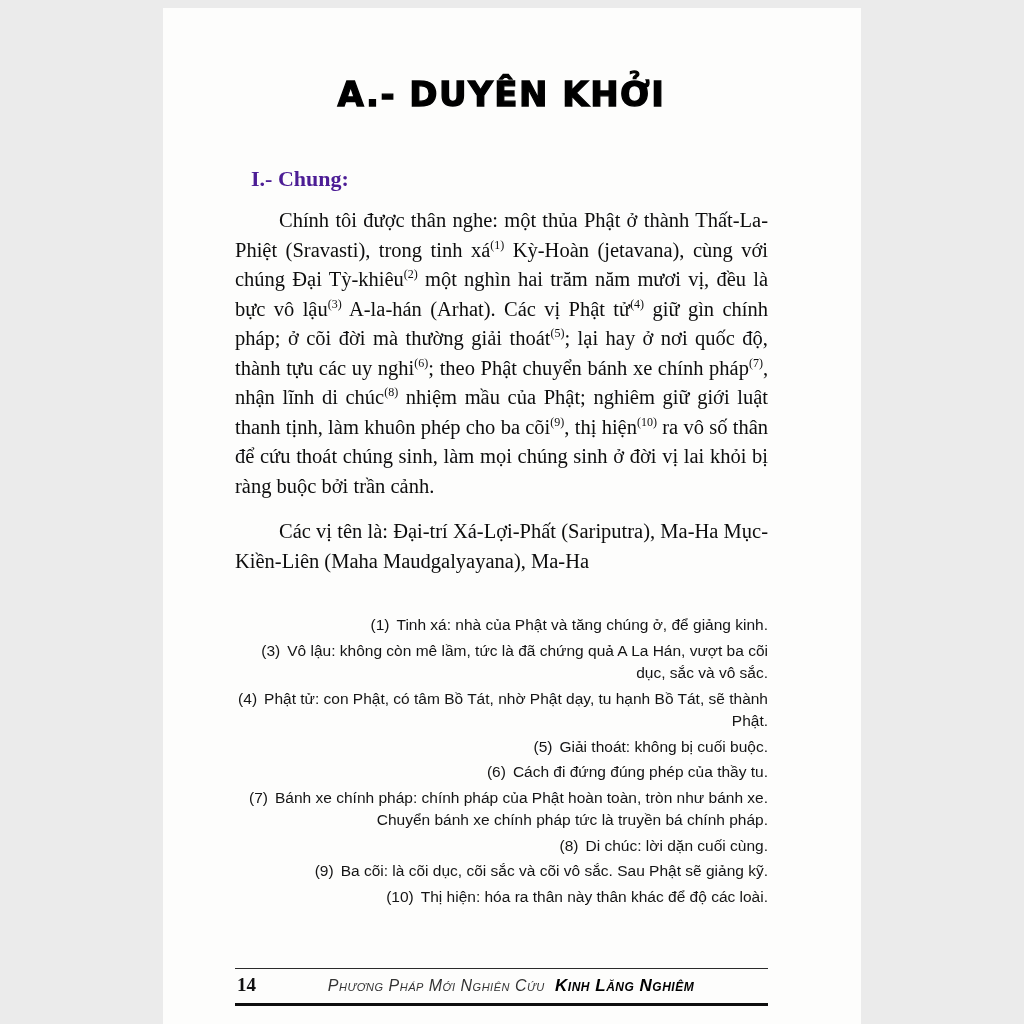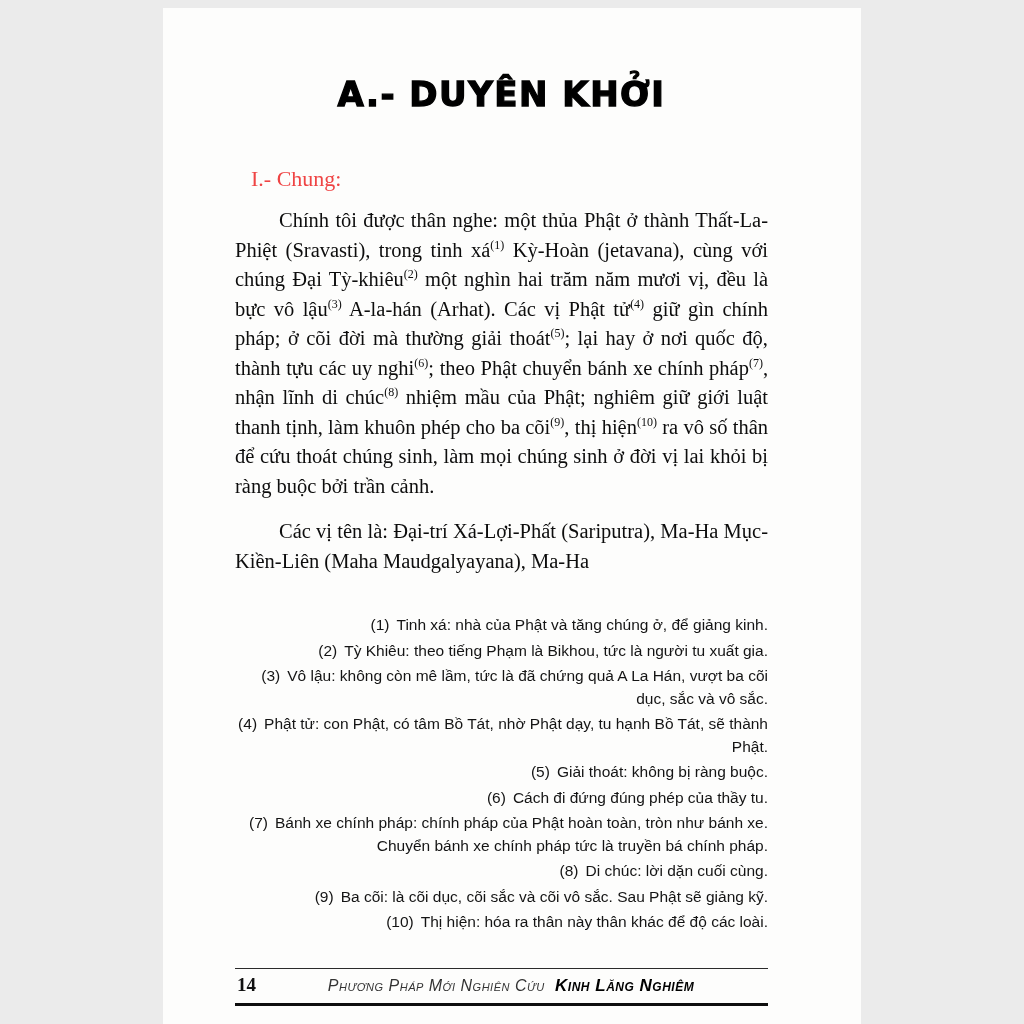--- a/index.html
+++ b/index.html
@@ -27,22 +27,22 @@
     font-weight: bold;
     font-size: 34px;
     letter-spacing: 1.5px;
     -webkit-text-stroke: 1.3px #000;
     color: #000;
   }
   .section-heading {
     margin: 18px 0 14px 0;
     padding-left: 16px;
     font-size: 22px;
-    font-weight: normal;
-    color: #ef4444;
+    font-weight: bold;
+    color: #4c1d95;
   }
   .body-para {
     margin: 0 0 16px 0;
     font-size: 20.5px;
     line-height: 29.5px;
     text-align: justify;
     text-indent: 44px;
     color: #0d0d0d;
   }
   .body-para sup {
@@ -107,24 +107,23 @@
   <h1 class="title">A.- DUYÊN KHỞI</h1>
 
   <h2 class="section-heading">I.- Chung:</h2>
 
   <p class="body-para">Chính tôi được thân nghe: một thủa Phật ở thành Thất-La- Phiệt (Sravasti), trong tinh xá<sup>(1)</sup> Kỳ-Hoàn (jetavana), cùng với chúng Đại Tỳ-khiêu<sup>(2)</sup> một nghìn hai trăm năm mươi vị, đều là bực vô lậu<sup>(3)</sup> A-la-hán (Arhat). Các vị Phật tử<sup>(4)</sup> giữ gìn chính pháp; ở cõi đời mà thường giải thoát<sup>(5)</sup>; lại hay ở nơi quốc độ, thành tựu các uy nghi<sup>(6)</sup>; theo Phật chuyển bánh xe chính pháp<sup>(7)</sup>, nhận lĩnh di chúc<sup>(8)</sup> nhiệm mầu của Phật; nghiêm giữ giới luật thanh tịnh, làm khuôn phép cho ba cõi<sup>(9)</sup>, thị hiện<sup>(10)</sup> ra vô số thân để cứu thoát chúng sinh, làm mọi chúng sinh ở đời vị lai khỏi bị ràng buộc bởi trần cảnh.</p>
 
   <p class="body-para">Các vị tên là: Đại-trí Xá-Lợi-Phất (Sariputra), Ma-Ha Mục- Kiền-Liên (Maha Maudgalyayana), Ma-Ha</p>
 
   <div class="footnotes">
       <div class="footnote"><span class="fn-num">(1)</span><span class="fn-text">Tinh xá: nhà của Phật và tăng chúng ở, để giảng kinh.</span></div>
-      <div class="footnote"><span class="fn-num">(2)</span><span class="fn-text">Tỳ Khiêu: theo tiếng Phạm là Bikhou, tức là người tu xuất gia.</span></div>
       <div class="footnote"><span class="fn-num">(3)</span><span class="fn-text">Vô lậu: không còn mê lầm, tức là đã chứng quả A La Hán, vượt ba cõi dục, sắc và vô sắc.</span></div>
       <div class="footnote"><span class="fn-num">(4)</span><span class="fn-text">Phật tử: con Phật, có tâm Bồ Tát, nhờ Phật dạy, tu hạnh Bồ Tát, sẽ thành Phật.</span></div>
-      <div class="footnote"><span class="fn-num">(5)</span><span class="fn-text">Giải thoát: không bị ràng buộc.</span></div>
+      <div class="footnote"><span class="fn-num">(5)</span><span class="fn-text">Giải thoát: không bị cuối buộc.</span></div>
       <div class="footnote"><span class="fn-num">(6)</span><span class="fn-text">Cách đi đứng đúng phép của thầy tu.</span></div>
       <div class="footnote"><span class="fn-num">(7)</span><span class="fn-text">Bánh xe chính pháp: chính pháp của Phật hoàn toàn, tròn như bánh xe. Chuyển bánh xe chính pháp tức là truyền bá chính pháp.</span></div>
       <div class="footnote"><span class="fn-num">(8)</span><span class="fn-text">Di chúc: lời dặn cuối cùng.</span></div>
       <div class="footnote"><span class="fn-num">(9)</span><span class="fn-text">Ba cõi: là cõi dục, cõi sắc và cõi vô sắc. Sau Phật sẽ giảng kỹ.</span></div>
       <div class="footnote"><span class="fn-num">(10)</span><span class="fn-text">Thị hiện: hóa ra thân này thân khác để độ các loài.</span></div>
     </div>
 
   <div class="page-footer">
     <span class="page-number">14</span>
     <span class="running-title">

